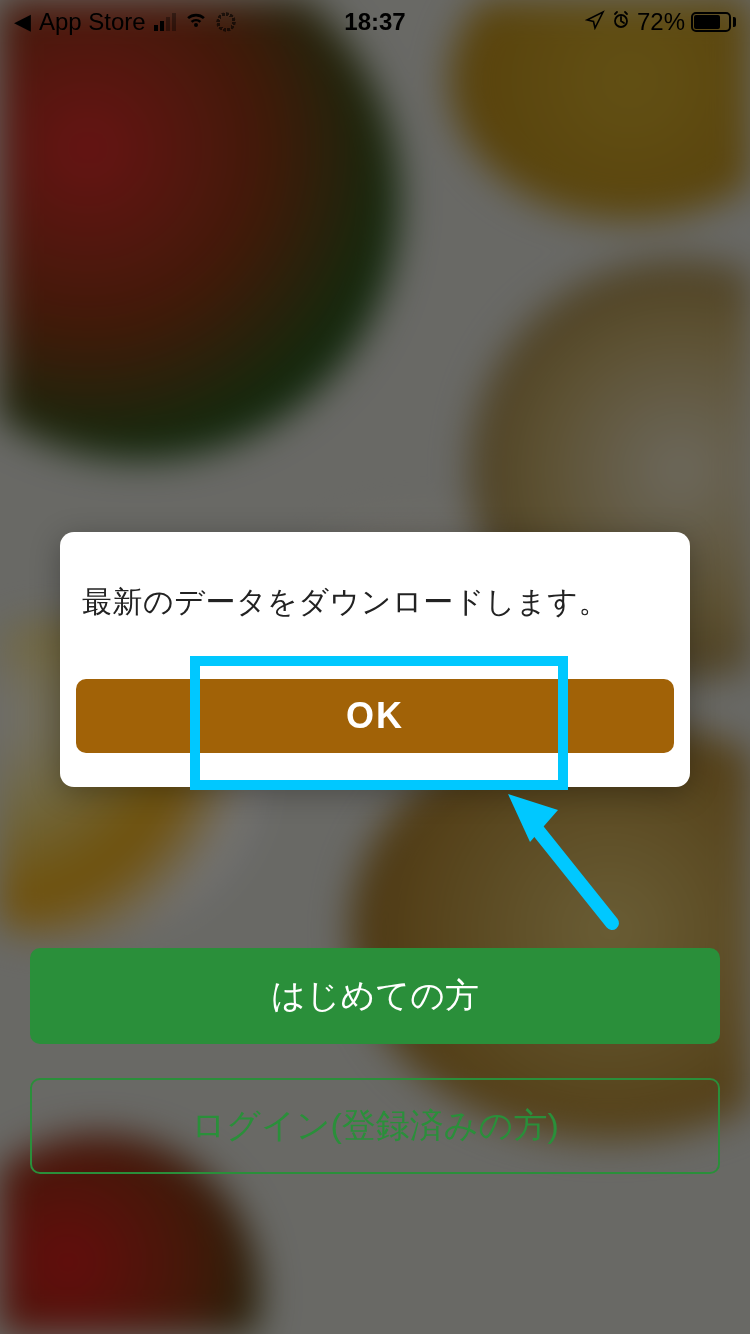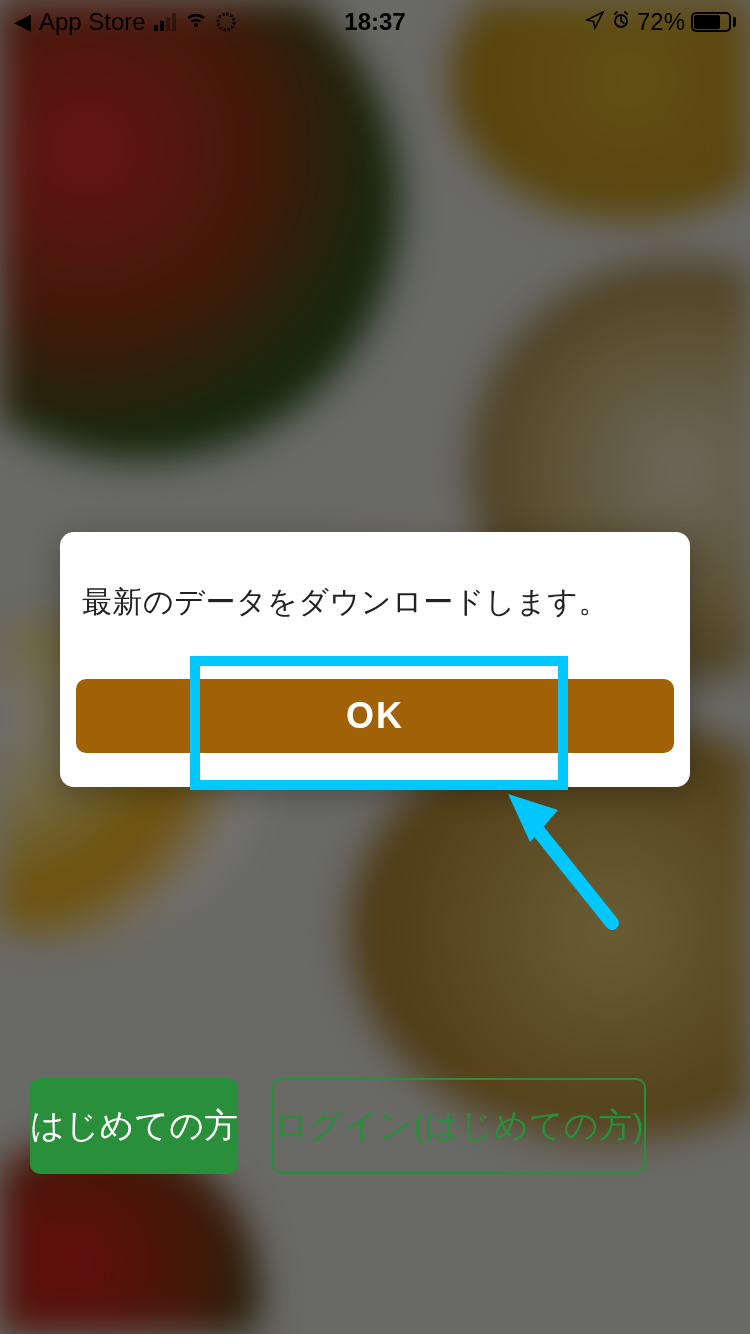--- a/index.html
+++ b/index.html
@@ -70,21 +70,21 @@
   }
   .battery-fill {
     position: absolute; left: 1px; top: 1px; bottom: 1px;
     width: 72%; background: #000; border-radius: 2px;
   }
   .battery-cap { width: 3px; height: 10px; background: #000; border-radius: 0 2px 2px 0; }
 
   
   .bottom-buttons {
     position: absolute; left: 30px; right: 30px; bottom: 160px;
-    display: flex; flex-direction: row; gap: 34px;
+    display: flex; flex-direction: column; gap: 34px;
     z-index: 5;
   }
   .btn {
     height: 96px; border-radius: 10px;
     display: flex; align-items: center; justify-content: center;
     font-size: 34px; font-weight: 500;
   }
   .btn-primary { background: #2a8f3a; color: #fff; }
   .btn-outline { background: transparent; border: 2px solid #2a8f3a; color: #2a8f3a; }
 
@@ -139,21 +139,21 @@
     <div class="blob b4"></div>
     <div class="blob b5"></div>
     <div class="blob b6"></div>
   </div>
 
   <div class="bottom-buttons">
     <div class="btn btn-primary">
       <span>はじめての方</span>
     </div>
     <div class="btn btn-outline">
-      <span>ログイン(はじめての方)</span>
+      <span>ログイン(登録済みの方)</span>
     </div>
   </div>
 
   <div class="dim"></div>
 
   <div class="statusbar">
     <div class="left">
       <span class="back-caret">◀</span>
       <span>App Store</span>
       <span class="sig-bars">

